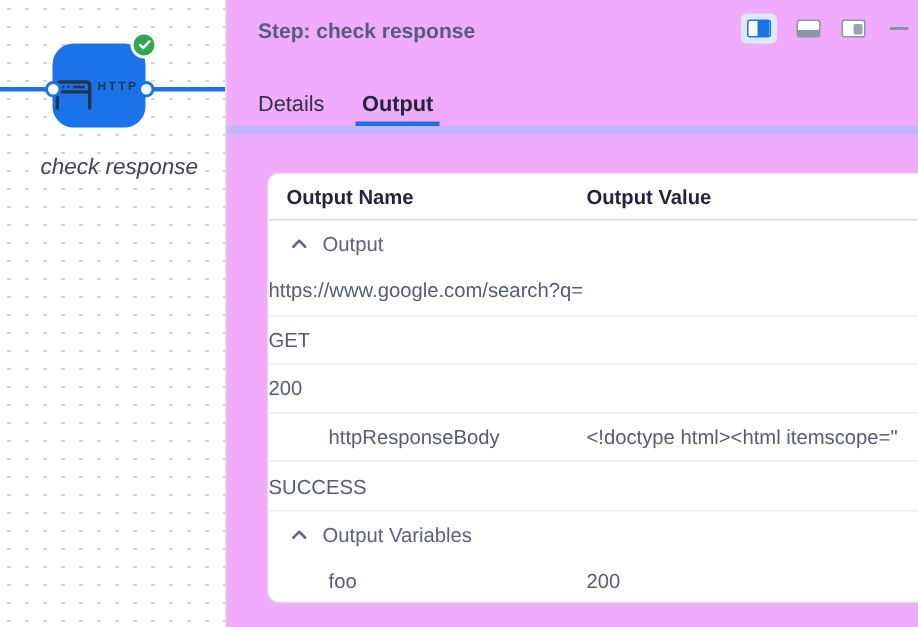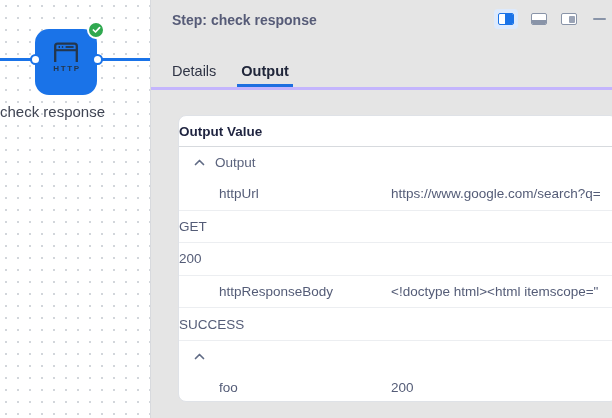--- a/index.html
+++ b/index.html
@@ -11,66 +11,66 @@
 
   
   .canvas{
     position:absolute;left:0;top:0;width:150px;height:418px;
     background-color:#fff;
     background-image:radial-gradient(1.6px 0.8px at 6px 6px,#d2d6db 96%,transparent 100%);
     background-size:12px 12px;
   }
   .edge{position:absolute;left:0;top:58px;width:150px;height:3px;background:var(--edge-blue,#1a73e8)}
   .node{
-    position:absolute;left:35px;top:29px;width:62px;height:66px;
+    position:absolute;left:35px;top:29px;width:62px;height:56px;
     background:var(--node-blue,#1a73e8);border-radius:14px;
-    display:flex;flex-direction:column;align-items:center;
+    display:flex;flex-direction:row;align-items:center;
   }
   .node svg.browser{margin-top:12px;display:block}
   .http-label{color:#24364c;font-size:8px;font-weight:800;letter-spacing:1.6px;margin-top:1px;padding-left:2px}
   .port{
     position:absolute;width:11px;height:11px;box-sizing:border-box;border-radius:50%;
     background:#fff;border:2px solid var(--edge-blue,#1a73e8);top:25px;
   }
   .port-left{left:-5.5px}
   .port-right{left:56.5px}
   .badge{
     position:absolute;left:52px;top:-8px;width:18px;height:18px;box-sizing:border-box;
     background:var(--success-green,#2fa84f);border:2px solid #fff;border-radius:50%;
     display:flex;align-items:center;justify-content:center;
   }
   .node-label{
-    position:absolute;top:103px;left:0;width:132px;text-align:left;
-    font-size:15px;color:#3f4453;
+    position:absolute;top:103px;left:0;width:132px;text-align:right;
+    font-size:15px;color:#3f4453;font-style:italic;
   }
 
   
   .divider{position:absolute;left:150px;top:0;width:1px;height:418px;background:#d8dade}
 
   
-  .panel{position:absolute;left:151px;top:0;right:0;bottom:0;background:#e5e5e5}
+  .panel{position:absolute;left:151px;top:0;right:0;bottom:0;background:#f0abfc}
   .panel-title{
     position:absolute;left:21px;top:12px;font-size:14px;font-weight:700;color:#565b77;white-space:nowrap;
   }
   .controls{position:absolute;top:9px;right:4px;display:flex;align-items:center;gap:12px}
   .ctl{display:flex;align-items:center;justify-content:center;width:18px;height:20px;cursor:pointer}
   .ctl.active{width:24px;background:var(--active-control-bg,#ddeafd);border-radius:4px}
   .ic{box-sizing:border-box;display:block;width:16px;height:12px;border-radius:2px;position:relative;overflow:hidden;background:#fff}
   .ic1{border:1.5px solid var(--accent-blue,#1a73e8)}
   .ic1::after{content:"";position:absolute;right:0;top:0;bottom:0;width:58%;background:var(--accent-blue,#1a73e8)}
   .ic2{border:1.5px solid var(--control-gray,#8994a8)}
   .ic2::after{content:"";position:absolute;left:0;right:0;bottom:0;height:4px;background:var(--control-gray,#8994a8)}
   .ic3{border:1.5px solid var(--control-gray,#8994a8)}
   .ic3::after{content:"";position:absolute;right:1.5px;top:1.5px;bottom:1.5px;width:6px;border-radius:1px;background:#9aa3b5}
   .minus{width:13px;height:2.5px;border-radius:2px;background:var(--control-gray,#8994a8)}
 
   
   .tabs{
     position:absolute;left:0;right:0;top:55px;height:35px;box-sizing:border-box;
-    border-bottom:3px solid #c4b5fd;display:flex;padding-left:17px;
+    border-bottom:6px solid #c4b5fd;display:flex;padding-left:17px;
   }
   .tab{
     box-sizing:border-box;height:100%;display:flex;align-items:center;
     padding:0 4px;margin-right:17px;font-size:14.5px;color:#2f3445;cursor:pointer;
   }
   .tab.active{
     font-weight:700;color:#20263a;
     border-bottom:3px solid var(--tab-underline,#1d6fe0);padding-top:3px;
   }
 
@@ -141,35 +141,35 @@
     </span>
   </div>
 
   <div class="tabs">
     <div class="tab">Details</div>
     <div class="tab active">Output</div>
   </div>
 
   <div class="table">
     <div class="thead">
+      <div class="th name">Output Name</div>
       <div class="th">Output Value</div>
     </div>
 
     <div class="tgroup">
       <div class="group-row">
         <span class="chev">
           <svg width="11" height="7" viewBox="0 0 11 7" fill="none">
             <polyline points="1.5,5.5 5.5,1.5 9.5,5.5" stroke="#606b85" stroke-width="1.7" stroke-linecap="round" stroke-linejoin="round" fill="none"></polyline>
           </svg>
         </span>
         <span class="group-label">Output</span>
       </div>
       <div class="grows">
         <div class="trow">
-          <div class="td name">httpUrl</div>
           <div class="td">https://www.google.com/search?q=</div>
         </div>
         <div class="trow">
           <div class="td">GET</div>
         </div>
         <div class="trow">
           <div class="td">200</div>
         </div>
         <div class="trow">
           <div class="td name">httpResponseBody</div>
@@ -181,20 +181,21 @@
       </div>
     </div>
 
     <div class="tgroup second">
       <div class="group-row">
         <span class="chev">
           <svg width="11" height="7" viewBox="0 0 11 7" fill="none">
             <polyline points="1.5,5.5 5.5,1.5 9.5,5.5" stroke="#606b85" stroke-width="1.7" stroke-linecap="round" stroke-linejoin="round" fill="none"></polyline>
           </svg>
         </span>
+        <span class="group-label">Output Variables</span>
       </div>
       <div class="grows">
         <div class="trow">
           <div class="td name">foo</div>
           <div class="td">200</div>
         </div>
       </div>
     </div>
   </div>
 </div>

